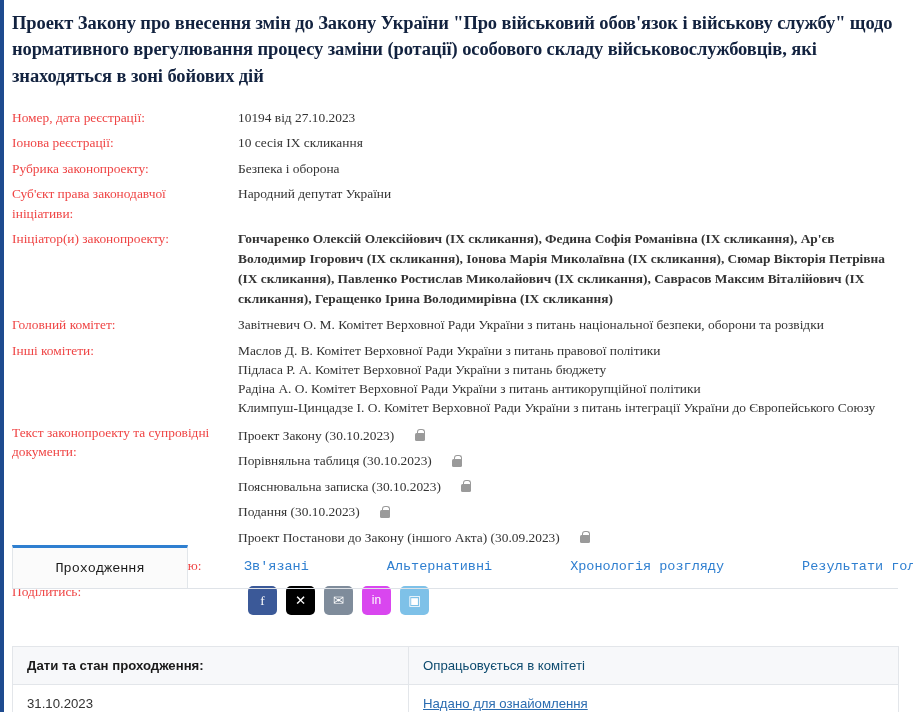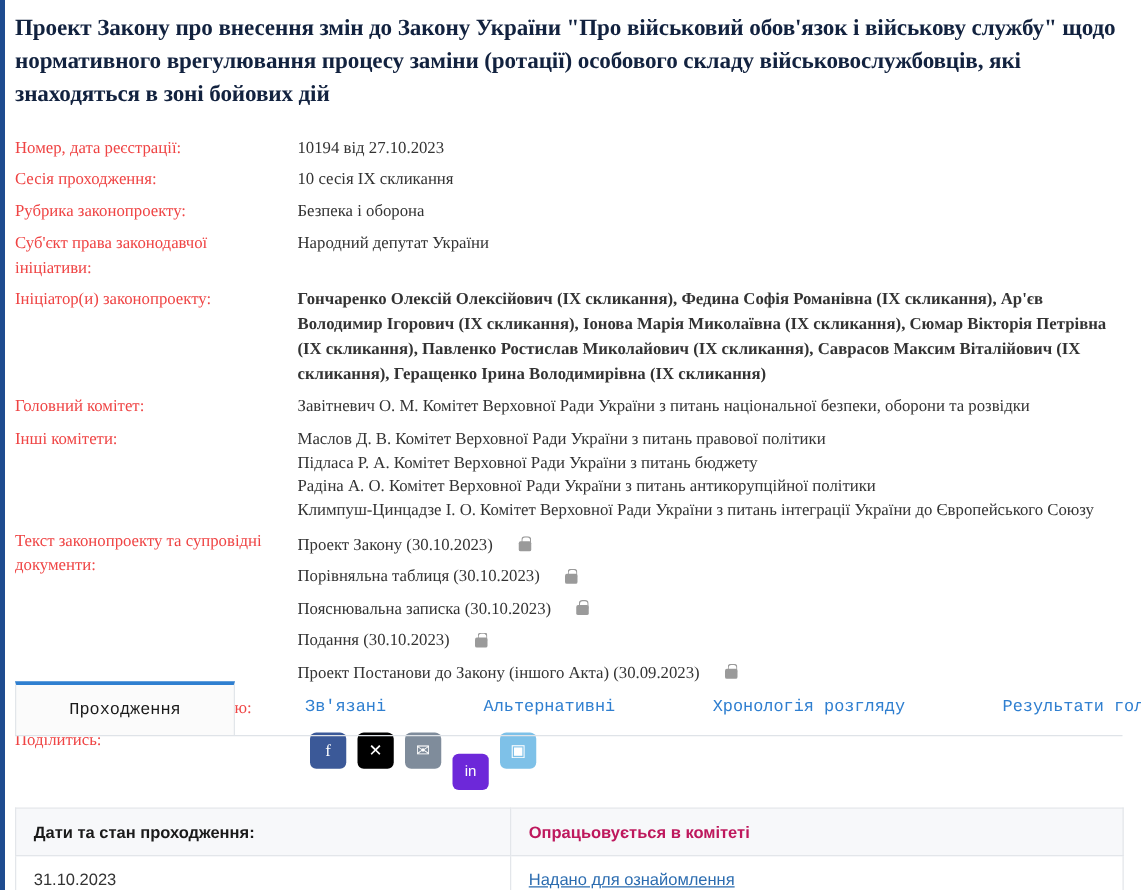--- a/index.html
+++ b/index.html
@@ -107,21 +107,21 @@
     width: 29px; height: 29px;
     border-radius: 5px;
     display: flex;
     align-items: center;
     justify-content: center;
     color: #fff;
   }
   .sb-fb { background: #3b5998; }
   .sb-x  { background: #000000; }
   .sb-mail { background: #7f8c9b; }
-  .sb-in { background: #6d28d9; margin-top: 17px; }
+  .sb-in { background: #d946ef; }
   .sb-more { background: #7ec1e8; }
 
   .tabs {
     position: absolute;
     left: 12px; top: 545px;
     width: 886px;
     height: 44px;
     border-bottom: 1px solid #dfe3e8;
     display: flex;
     align-items: stretch;
@@ -163,21 +163,21 @@
     font-size: 13.2px;
     text-align: left;
     font-weight: normal;
   }
   table.status th {
     background: #f7f8fa;
     font-weight: bold;
     color: #1a1a1a;
   }
   table.status th.col2, table.status td.col2 { width: 490px; color: #2b6cb0; }
-  table.status th.col2 { color: #be185d; font-weight: bold; }
+  table.status th.col2 { color: #0c4a6e; font-weight: normal; }
   table.status td { color: #333; }
   table.status td.col2 { color: #2b6cb0; text-decoration: underline; }
   .col1 { width: 396px; }
 </style>
 </head>
 <body>
 
 <div class="page">
   <div class="leftbar"></div>
 
@@ -185,21 +185,21 @@
 
     <h1 class="doc-title">Проект Закону про внесення змін до Закону України "Про військовий обов'язок і військову службу" щодо нормативного врегулювання процесу заміни (ротації) особового складу військовослужбовців, які знаходяться в зоні бойових дій</h1>
 
     <table class="meta">
       <tbody>
           <tr>
         <td class="label">Номер, дата реєстрації:</td>
         <td class="value">10194 від 27.10.2023</td>
       </tr>
       <tr>
-        <td class="label">Сесія проходження:</td>
+        <td class="label">Іонова реєстрації:</td>
         <td class="value">10 сесія IX скликання</td>
       </tr>
       <tr>
         <td class="label">Рубрика законопроекту:</td>
         <td class="value">Безпека і оборона</td>
       </tr>
       <tr>
         <td class="label">Суб'єкт права законодавчої ініціативи:</td>
         <td class="value">Народний депутат України</td>
       </tr>

